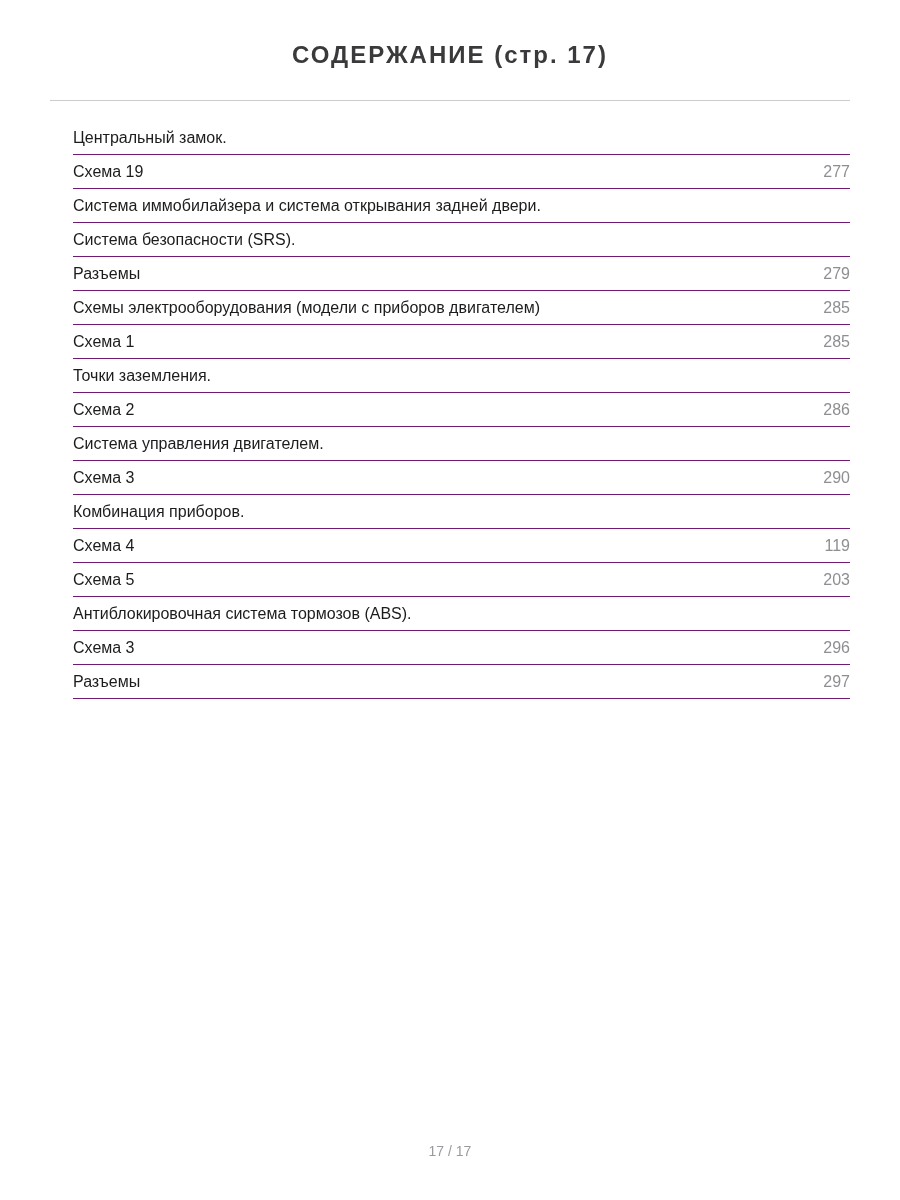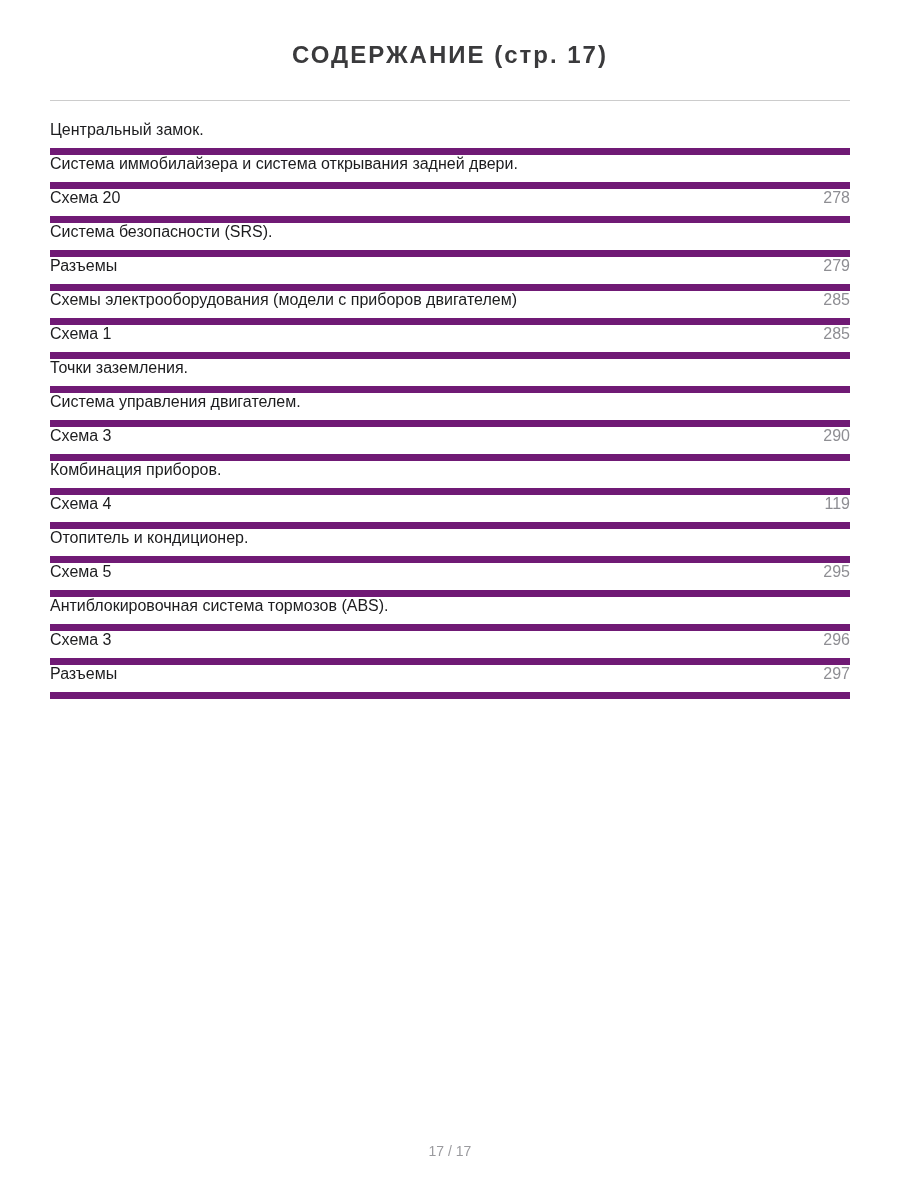--- a/index.html
+++ b/index.html
@@ -25,23 +25,25 @@
   .rule {
     margin-top: 32px;
     border-bottom: 1px solid #cccccc;
   }
   .toc {
     margin-top: 20px;
   }
   .row {
     height: 34px;
     display: flex;
+    align-items: center;
     justify-content: space-between;
-    border-bottom: 7px solid #701a75;
+    border-bottom: 1px solid #701a75;
     cursor: pointer;
+    margin-left: 23px;
   }
   .label {
     font-size: 16px;
     color: #1c1c1e;
     white-space: nowrap;
   }
   .pnum {
     font-size: 16px;
     color: #8e8e93;
     white-space: nowrap;
@@ -61,30 +63,30 @@
 
 <div class="page">
   <h1 class="title">СОДЕРЖАНИЕ (стр. 17)</h1>
   <div class="rule"></div>
   <div class="toc">
   <div class="row">
     <span class="label">Центральный замок.</span>
     <span class="pnum"></span>
   </div>
 
+  <div class="row">
+    <span class="label">Схема 19</span>
+    <span class="pnum">277</span>
+  </div>
 
   <div class="row">
     <span class="label">Система иммобилайзера и система открывания задней двери.</span>
     <span class="pnum"></span>
   </div>
 
-  <div class="row">
-    <span class="label">Схема 20</span>
-    <span class="pnum">278</span>
-  </div>
 
   <div class="row">
     <span class="label">Система безопасности (SRS).</span>
     <span class="pnum"></span>
   </div>
 
   <div class="row">
     <span class="label">Разъемы</span>
     <span class="pnum">279</span>
   </div>
@@ -97,20 +99,24 @@
   <div class="row">
     <span class="label">Схема 1</span>
     <span class="pnum">285</span>
   </div>
 
   <div class="row">
     <span class="label">Точки заземления.</span>
     <span class="pnum"></span>
   </div>
 
+  <div class="row">
+    <span class="label">Схема 2</span>
+    <span class="pnum">286</span>
+  </div>
 
   <div class="row">
     <span class="label">Система управления двигателем.</span>
     <span class="pnum"></span>
   </div>
 
   <div class="row">
     <span class="label">Схема 3</span>
     <span class="pnum">290</span>
   </div>
@@ -118,28 +124,24 @@
   <div class="row">
     <span class="label">Комбинация приборов.</span>
     <span class="pnum"></span>
   </div>
 
   <div class="row">
     <span class="label">Схема 4</span>
     <span class="pnum">119</span>
   </div>
 
-  <div class="row">
-    <span class="label">Отопитель и кондиционер.</span>
-    <span class="pnum"></span>
-  </div>
 
   <div class="row">
     <span class="label">Схема 5</span>
-    <span class="pnum">295</span>
+    <span class="pnum">203</span>
   </div>
 
   <div class="row">
     <span class="label">Антиблокировочная система тормозов (ABS).</span>
     <span class="pnum"></span>
   </div>
 
   <div class="row">
     <span class="label">Схема 3</span>
     <span class="pnum">296</span>

